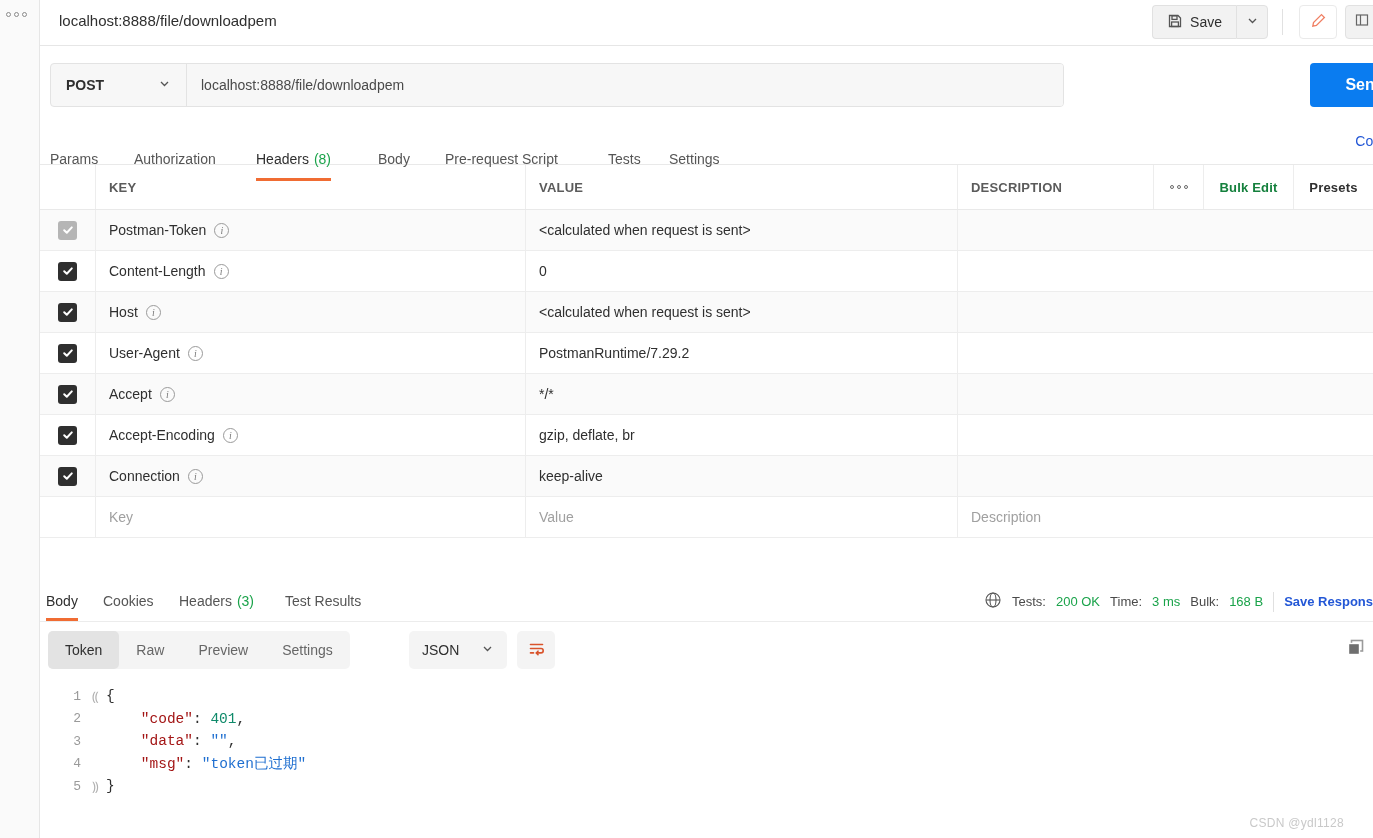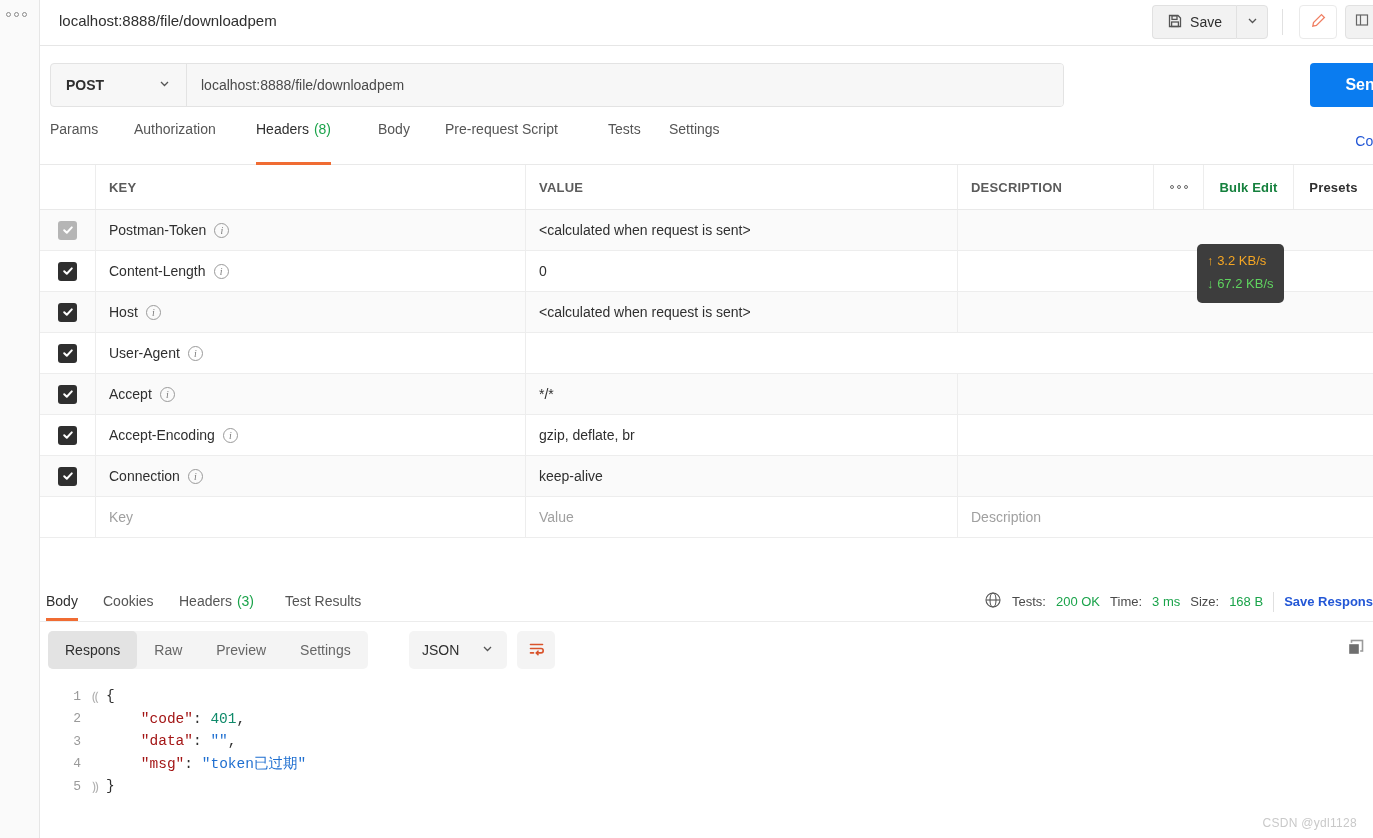--- a/index.html
+++ b/index.html
@@ -95,22 +95,22 @@
     display: flex; align-items: center; justify-content: center;
     cursor: pointer;
   }
 
   
   .reqtabs {
     position: absolute; left: 40px; top: 121px; right: 0; height: 44px;
     background: #fff; border-bottom: 1px solid #e9e9e9;
   }
   .reqtab {
-    position: absolute; top: 0; height: 44px;
-    display: flex; 
+    position: absolute; top: 16px; height: 44px;
+    display: flex; align-items: center;
     font-size: 14px; color: #555; cursor: pointer;
     white-space: nowrap;
   }
   .reqtab.active { color: #2f2f2f; }
   .reqtab.active::after {
     content: ""; position: absolute; left: 0; right: 0; bottom: 0;
     height: 3px; background: #f06c33;
   }
   .cnt { color: #1aa34a; margin-left: 5px; }
   .cookies-link {
@@ -231,21 +231,21 @@
     color: #9a9a9a; font-size: 13px; user-select: none;
   }
   .fold { width: 14px; color:#b0b0b0; font-size: 13px; }
   .ctext { white-space: pre; }
   .k { color: #a31515; }
   .s { color: #1f6fd0; }
   .n { color: #0f8a6a; }
   .p { color: #2f2f2f; }
 
   .watermark {
-    position: absolute; right: 16px; bottom: 8px;
+    position: absolute; right: 29px; bottom: 8px;
     font-size: 12px; color: #c9c9c9; letter-spacing: .3px;
   }
 </style>
 </head>
 <body>
 
 <div class="app">
 
   <div class="left-rail">
     <div class="rail-dots">
@@ -416,20 +416,23 @@
             <span class="chk">
               <svg width="12" height="12" viewBox="0 0 12 12" fill="none" stroke="#fff" stroke-width="2" stroke-linecap="round" stroke-linejoin="round">
                 <path d="M2.2 6.2l2.6 2.6L9.8 3.4"></path>
               </svg>
             </span>
           </div>
           <div class="c-key">
             <span>User-Agent</span>
             <span class="info">i</span>
           </div>
+          <div class="c-val">
+            <span class="val-trunc">PostmanRuntime/7.29.2</span>
+          </div>
           <div class="c-desc"></div>
           <div class="row-tail"></div>
         </div>
         <div class="trow shade">
           <div class="c-chk">
             <span class="chk">
               <svg width="12" height="12" viewBox="0 0 12 12" fill="none" stroke="#fff" stroke-width="2" stroke-linecap="round" stroke-linejoin="round">
                 <path d="M2.2 6.2l2.6 2.6L9.8 3.4"></path>
               </svg>
             </span>
@@ -487,24 +490,20 @@
           </div>
           <div class="c-val">
             <span>Value</span>
           </div>
           <div class="c-desc">Description</div>
           <div class="row-tail"></div>
         </div>
       </div>
   </div>
 
-  <div class="nettip">
-    <div class="up">↑ <span>3.2 KB/s</span></div>
-    <div class="dn">↓ <span>67.2 KB/s</span></div>
-  </div>
 
   <div class="respbar">
     <div class="rtab active" style="left:6px;">
         <span>Body</span>
       </div>
     <div class="rtab" style="left:63px;">
         <span>Cookies</span>
       </div>
     <div class="rtab" style="left:139px;">
       <span>Headers</span>
@@ -519,30 +518,30 @@
         <svg width="18" height="18" viewBox="0 0 18 18" fill="none" stroke="#555" stroke-width="1.1">
           <circle cx="9" cy="9" r="7"></circle>
             <ellipse cx="9" cy="9" rx="3" ry="7"></ellipse>
             <path d="M2.2 9h13.6"></path>
         </svg>
       </span>
       <span>Tests:</span>
       <span class="g">200 OK</span>
       <span>Time:</span>
       <span class="g">3 ms</span>
-      <span>Size:</span>
+      <span>Bulk:</span>
       <span class="g">168 B</span>
       <span class="meta-sep"></span>
       <span class="save-resp">Save Respons</span>
     </div>
   </div>
 
   <div class="bodybar">
     <div class="segset">
-      <div class="seg on">Respons</div>
+      <div class="seg on">Token</div>
       <div class="seg">Raw</div>
       <div class="seg">Preview</div>
       <div class="seg">Settings</div>
     </div>
     <div class="fmt">
       <span>JSON</span>
       <span>
         <svg width="13" height="13" viewBox="0 0 13 13" fill="none" stroke="#555" stroke-width="1.3">
           <path d="M3 5l3.5 3.5L10 5"></path>
         </svg>

